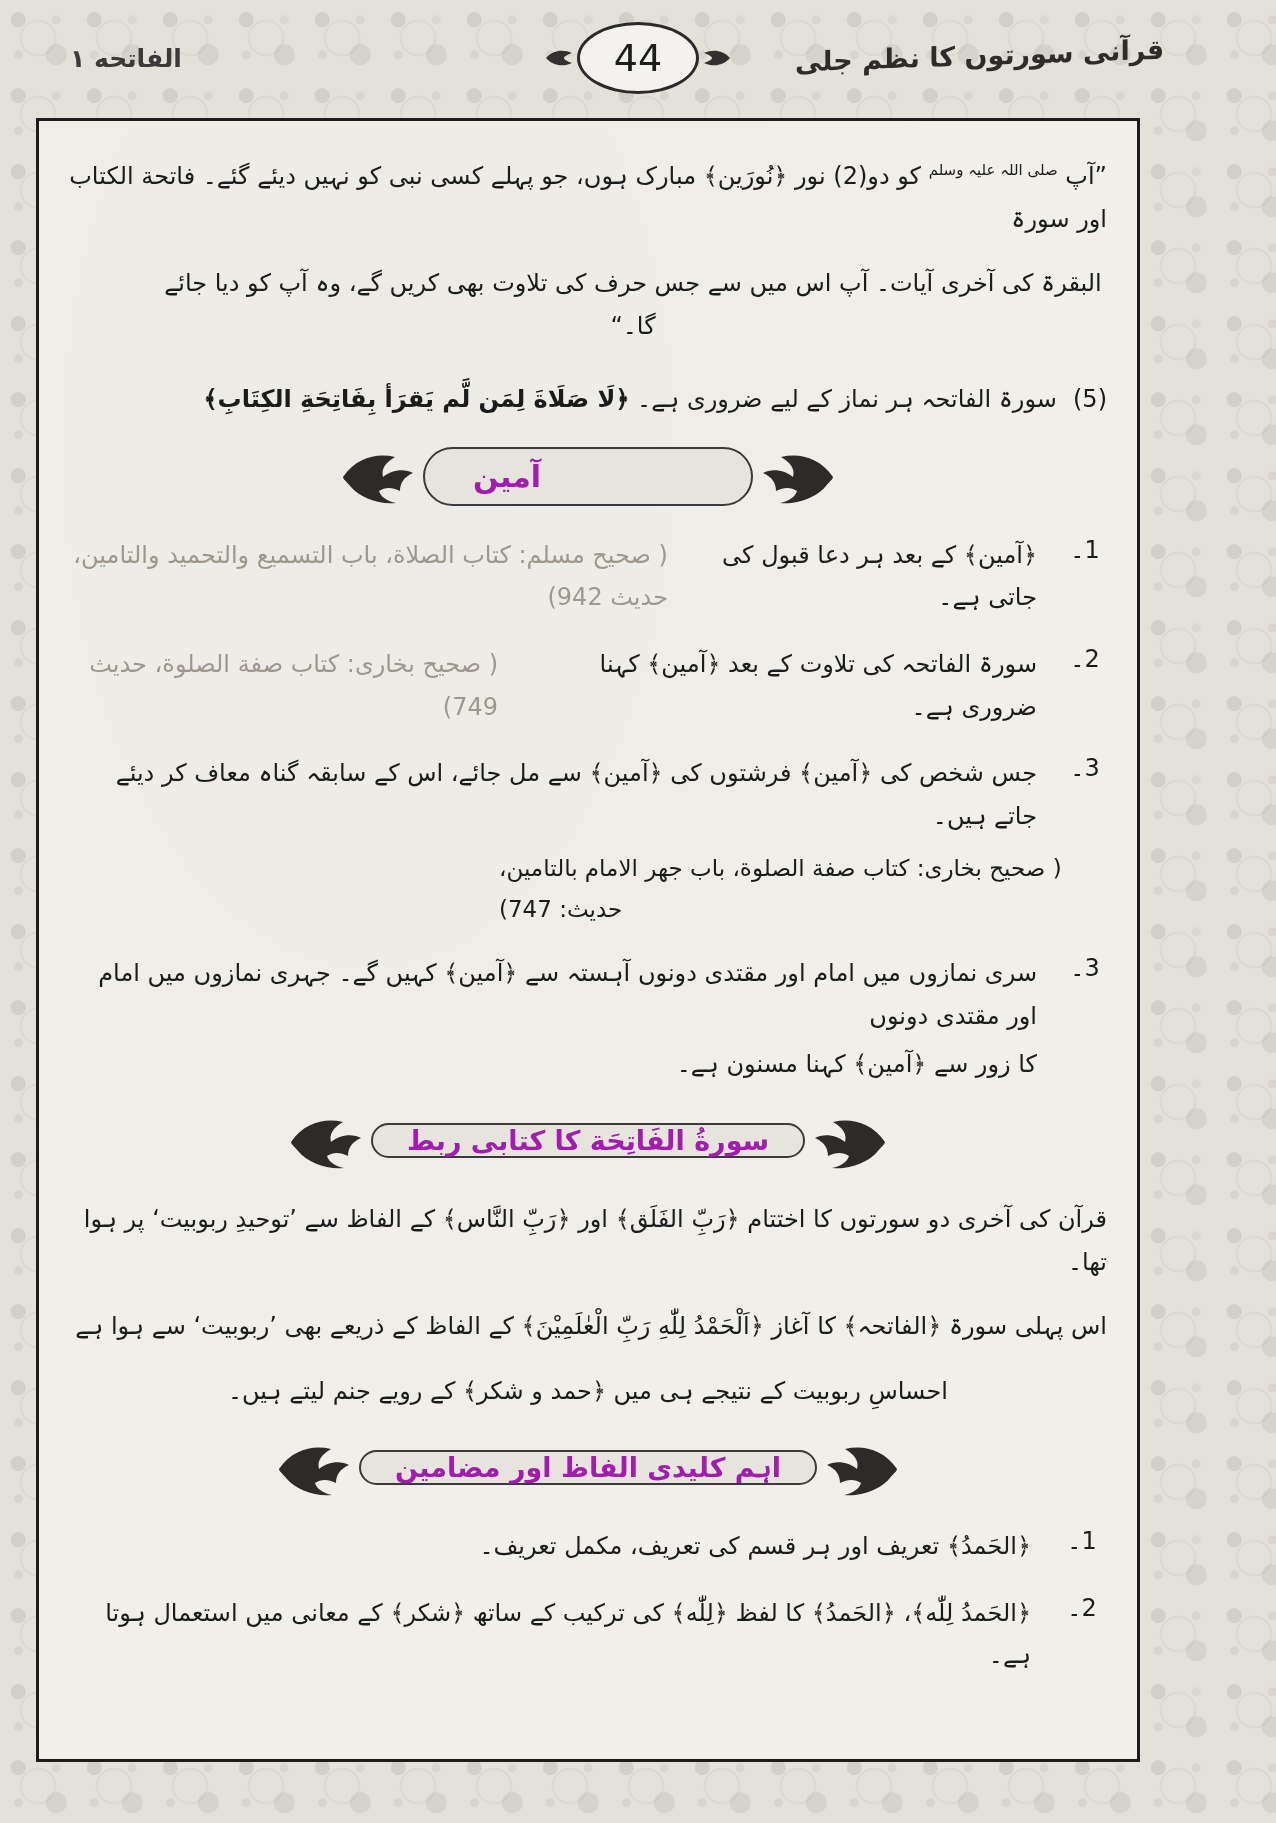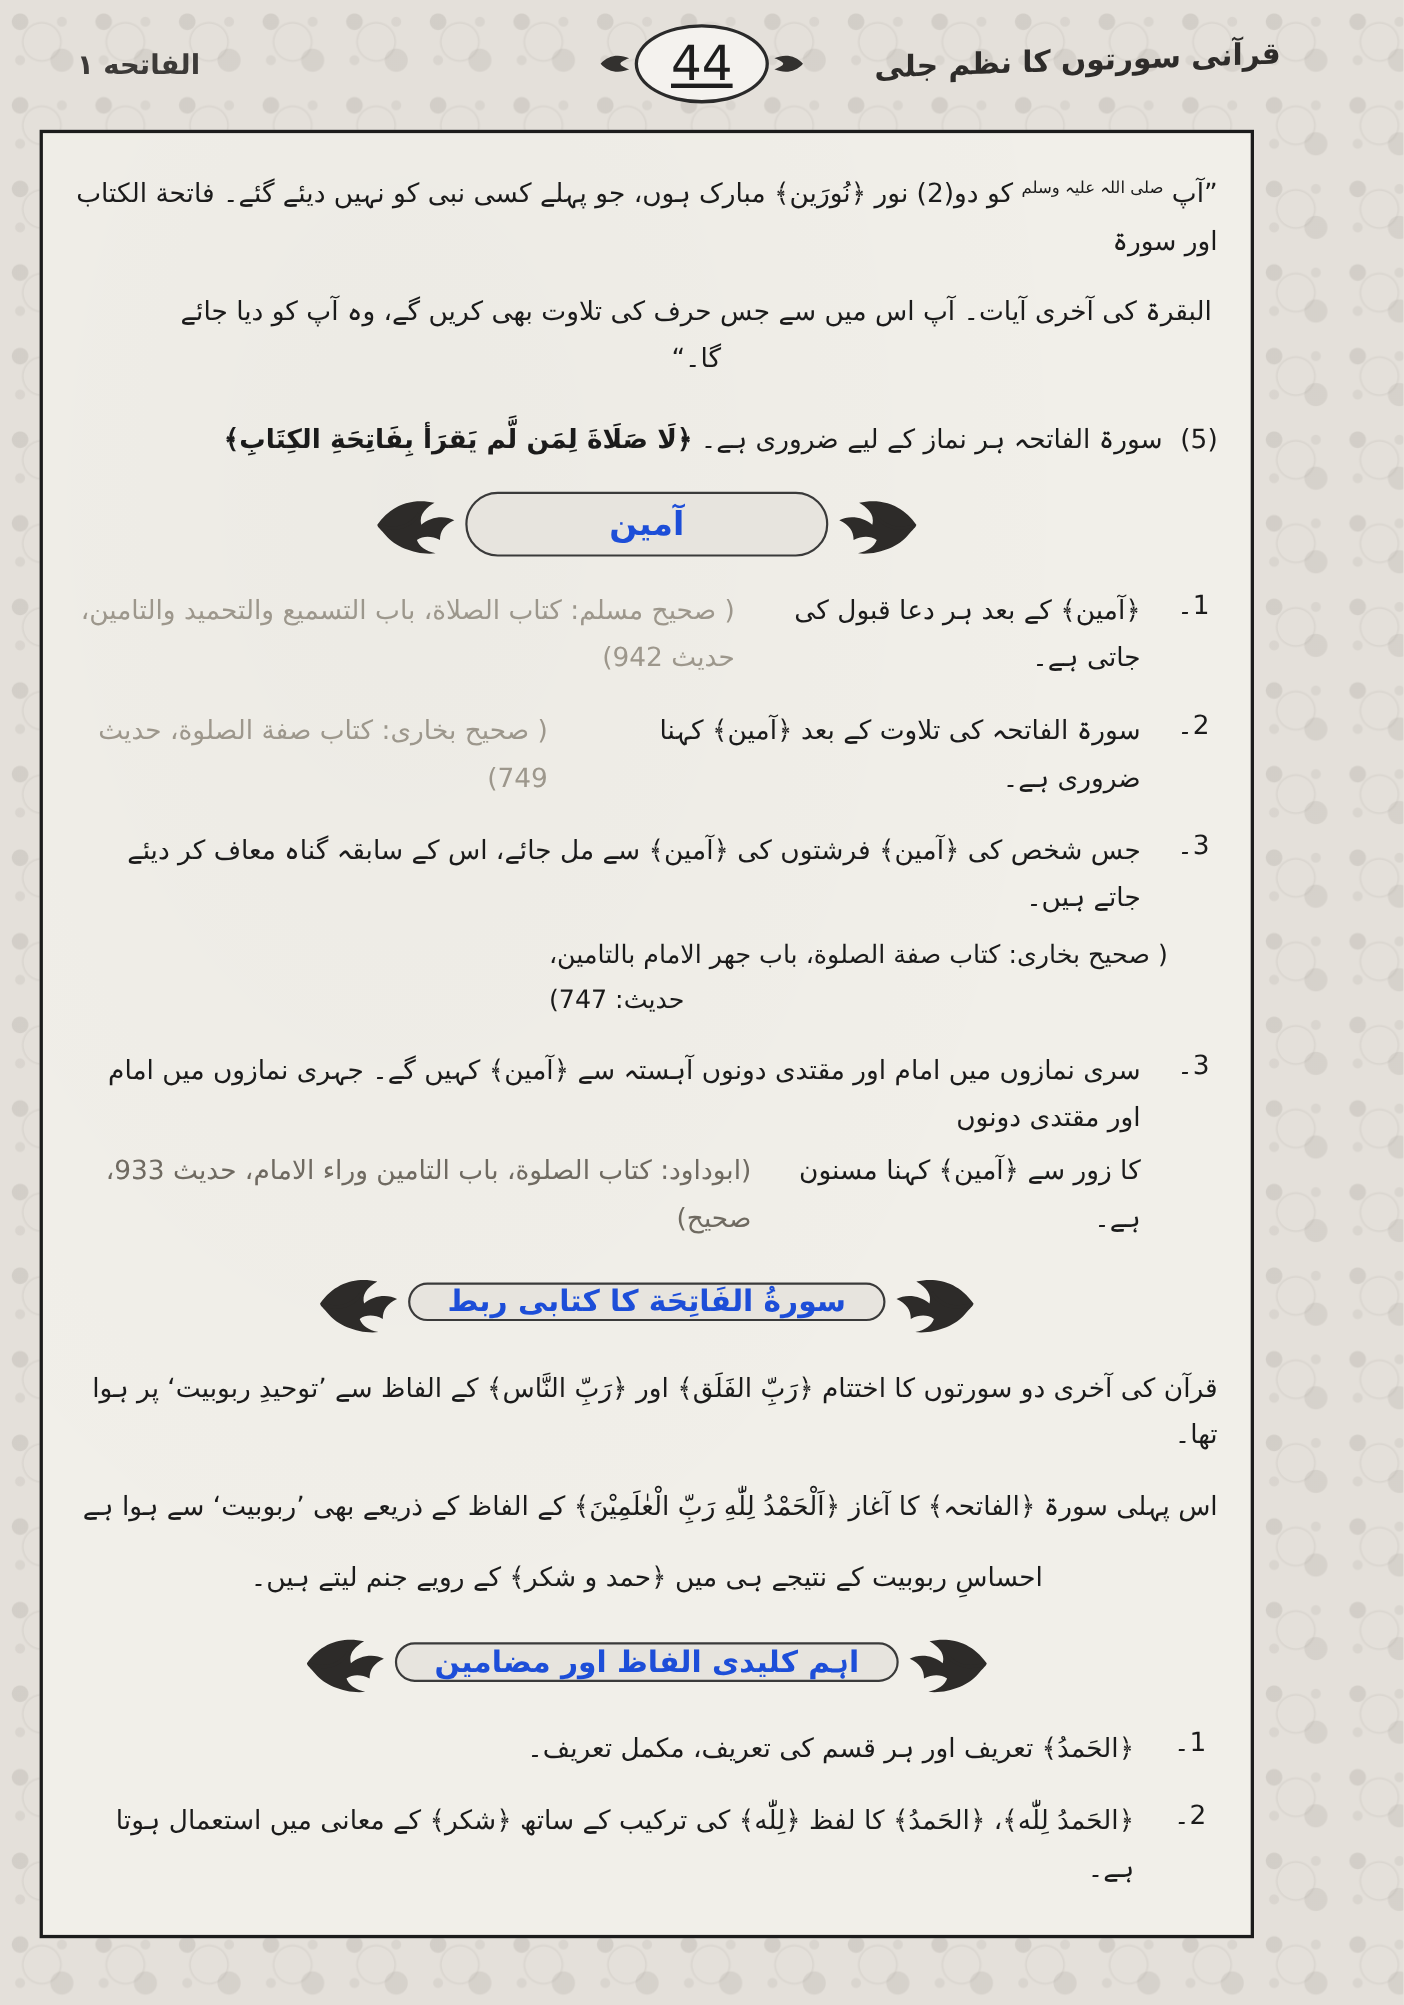--- a/index.html
+++ b/index.html
@@ -40,41 +40,41 @@
     font-size:27px;font-weight:bold;color:#2e2c2a;direction:rtl;
     transform:skewY(-2deg);
   }
   .medallion{
     position:absolute;top:22px;left:50%;transform:translateX(-50%);
     display:flex;align-items:center;gap:2px;
   }
   .medallion .oval{
     width:116px;height:66px;border:3px solid #2a2a2a;border-radius:50%;
     background:#f4f2ee;display:flex;align-items:center;justify-content:center;
-    font-size:44px;color:#1d1d1d;text-decoration:underline;
+    font-size:38px;color:#1d1d1d;
   }
   .fleuron svg{display:block;}
   .line{font-size:24px;line-height:1.78;margin-bottom:22px;}
   .q1{margin-top:10px;}
   .q2{padding-left:90px;text-align:center;margin-bottom:30px;}
   .honorific{font-size:15px;vertical-align:super;}
   .pt5{display:flex;gap:16px;align-items:baseline;margin-bottom:18px;}
   .pt5 .arabic{font-weight:bold;}
   .ref-left{text-align:left;font-size:23px;}
   .ref-left-pad{padding-left:330px;}
   .cartouche{
     display:flex;align-items:center;justify-content:center;gap:6px;
     margin:26px auto 28px auto;
   }
   .pill{
     min-width:330px;box-sizing:border-box;
     border:2.5px solid #3a3a3a;border-radius:30px;
     background:#e7e4de;
-    padding:10px 48px;text-align:center;
-    font-size:30px;font-weight:bold;color:#1d4ed8;
+    padding:10px 48px;text-align:left;
+    font-size:30px;font-weight:bold;color:#a21caf;
   }
   .pill.small{font-size:27px;padding:0 34px;}
   .flourish{line-height:0;}
   .flourish.flip svg{transform:scaleX(-1);}
   .li{display:flex;gap:26px;margin-bottom:24px;align-items:flex-start;}
   .li .marker{min-width:44px;font-size:24px;text-align:center;padding-top:2px;}
   .li .body{flex:1;font-size:24px;line-height:1.78;}
   .split{display:flex;justify-content:space-between;gap:20px;}
   .faded{color:#8f897d;opacity:.85;}
   .semi{color:#6f6a61;}
@@ -154,21 +154,20 @@
       <span class="body">جس شخص کی ﴿آمین﴾ فرشتوں کی ﴿آمین﴾ سے مل جائے، اس کے سابقہ گناہ معاف کر دیئے جاتے ہیں۔</span>
     </div>
     <div class="line ref-left" style="padding-left:430px;">( صحیح بخاری: کتاب صفة الصلوة، باب جهر الامام بالتامین، حدیث: 747)</div>
 
     <div class="li" style="margin-bottom:6px;">
       <span class="marker">3۔</span>
       <span class="body">سری نمازوں میں امام اور مقتدی دونوں آہستہ سے ﴿آمین﴾ کہیں گے۔ جہری نمازوں میں امام اور مقتدی دونوں</span>
     </div>
     <div class="line split" style="padding-right:70px;">
       <span>کا زور سے ﴿آمین﴾ کہنا مسنون ہے۔</span>
-      <span class="semi">(ابوداود: کتاب الصلوة، باب التامین وراء الامام، حدیث 933، صحیح)</span>
     </div>
 
     <div class="cartouche">
       <span class="flourish">
         <svg width="78" height="58" viewBox="0 0 78 58">
             <path d="M74 30 C60 10 40 6 22 10 C32 16 36 22 34 30 C26 23 13 21 4 26 C13 30 17 36 17 44 C25 40 32 40 38 44 C36 50 30 54 21 56 C38 58 58 50 66 40 C71 34 74 32 74 30 Z" fill="#2d2b29"></path>
             <path d="M72 31 C56 36 44 32 36 20" stroke="#2d2b29" stroke-width="3" fill="none"></path>
           </svg>
       </span>
       <span class="pill small">سورةُ الفَاتِحَة کا کتابی ربط</span>

